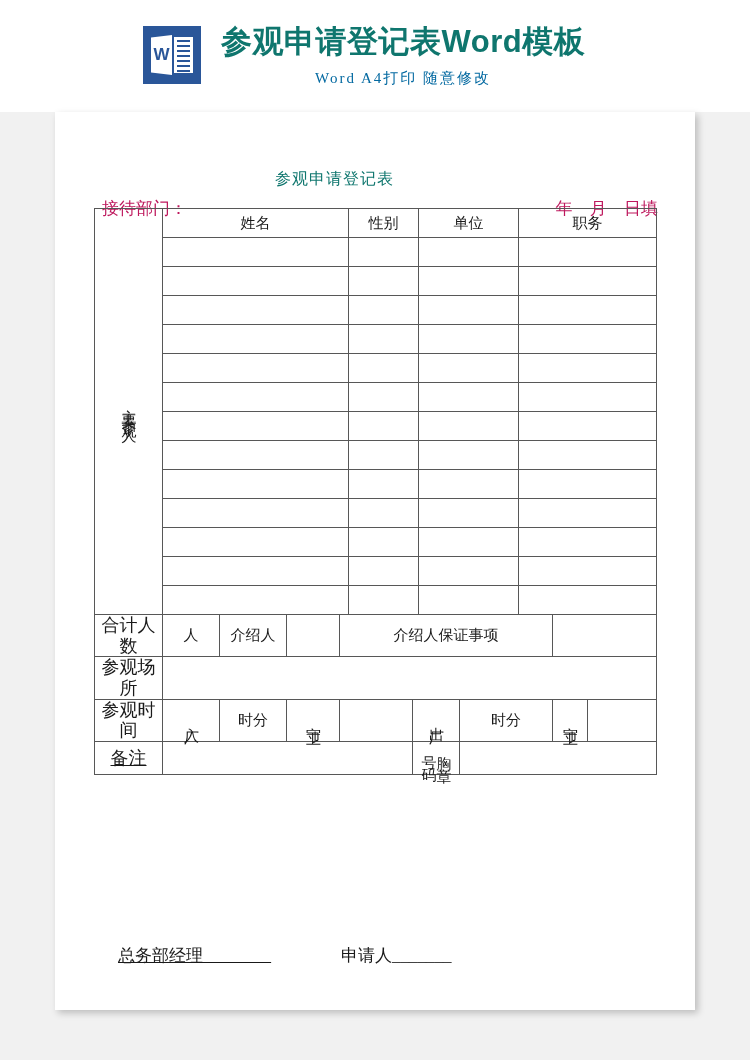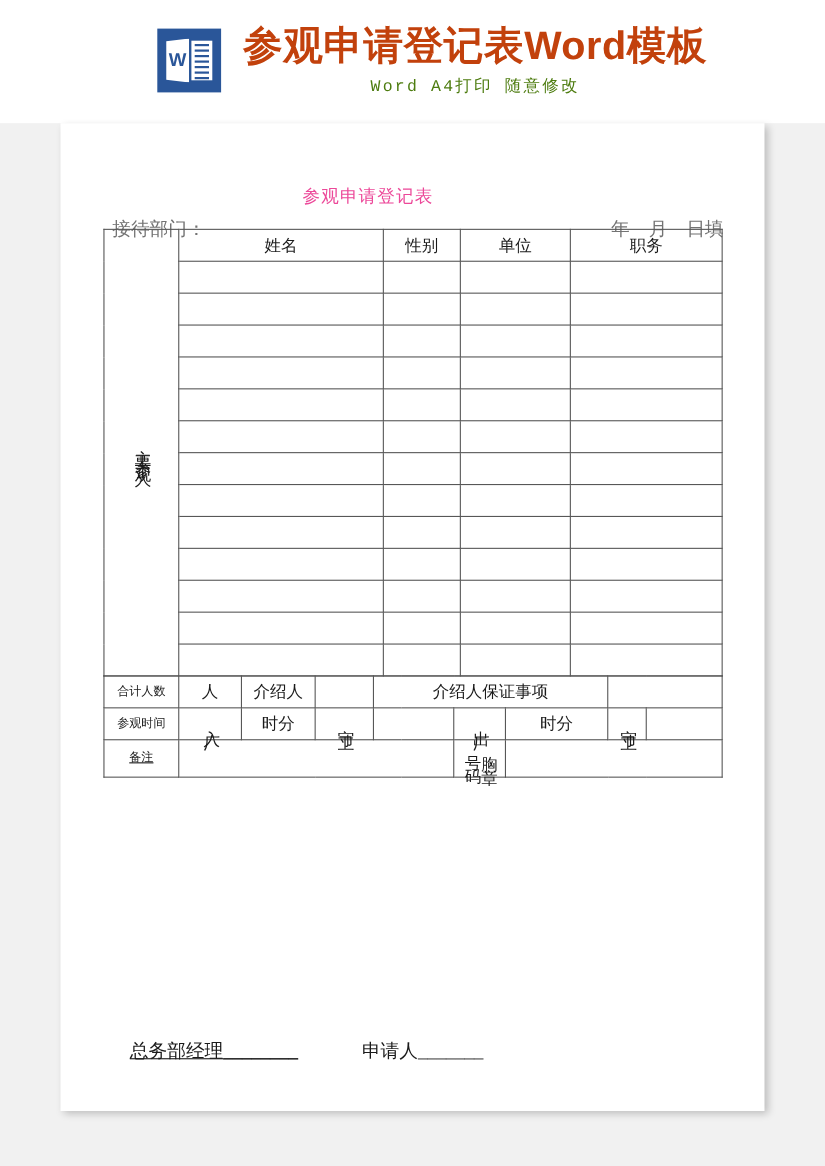--- a/index.html
+++ b/index.html
@@ -67,30 +67,30 @@
     height: 2px;
     background: #2a5699;
     margin: 3px 3px 0 3px;
   }
   .header-text {
     margin-left: 20px;
   }
   .header-title {
     font-family: "Liberation Sans", "DejaVu Sans", sans-serif;
     font-weight: bold;
-    font-size: 36px;
-    color: #c2410c;
+    font-size: 31px;
+    color: #0f766e;
     line-height: 36px;
     letter-spacing: 0.5px;
     white-space: nowrap;
   }
   .header-sub {
-    font-family: Liberation Mono, monospace;
+    font-family: Liberation Serif, serif;
     font-size: 15px;
-    color: #4d7c0f;
+    color: #0369a1;
     letter-spacing: 2px;
     text-align: center;
     margin-top: 9px;
     white-space: nowrap;
   }
 
   
   .backdrop {
     position: absolute;
     left: 0; top: 112px;
@@ -108,32 +108,32 @@
     box-shadow: 3px 3px 7px rgba(0,0,0,0.22);
   }
 
   
   .doc-title {
     position: absolute;
     left: 0; top: 57px;
     width: 559px;
     text-align: center;
     font-size: 16px;
-    color: #ec4899;
+    color: #0f766e;
     letter-spacing: 1px;
   }
   .meta-row {
     position: absolute;
     left: 47px;
     top: 85px;
     width: 556px;
     display: flex;
     justify-content: space-between;
     font-size: 17px;
-    color: #737373;
+    color: #be185d;
   }
   .meta-right span { margin-left: 13px; }
   .meta-right span:first-child { margin-left: 0; }
 
   
   table.form {
     position: absolute;
     left: 39px;
     top: 96px;
     width: 562px;
@@ -155,21 +155,21 @@
   .vtext {
     writing-mode: vertical-rl;
     text-orientation: upright;
     letter-spacing: 5px;
     line-height: 1;
     display: inline-block;
     font-size: 15px;
   }
   .twoline {
     line-height: 1.15;
-    font-size: 11px;
+    font-size: 18px;
   }
   td.hdr { font-size: 16px; }
   td.tall { height: 57px; }
   td.remarks { height: 112px; text-decoration: underline; }
   .vtext-wide {
     writing-mode: vertical-rl;
     text-orientation: upright;
     letter-spacing: 12px;
     line-height: 1;
     display: inline-block;
@@ -179,21 +179,21 @@
   
   .signrow {
     position: absolute;
     left: 47px;
     top: 832px;
     width: 520px;
     font-size: 17px;
     color: #1a1a1a;
   }
   .signrow .s1 { position: absolute; left: 16px; top: 0; white-space: nowrap; text-decoration: underline; }
-  .signrow .s2 { position: absolute; left: 227px; top: 0; white-space: nowrap; }
+  .signrow .s2 { position: absolute; left: 239px; top: 0; white-space: nowrap; }
   .ul { letter-spacing: 0; }
 </style>
 </head>
 <body>
 
 <div class="header">
   <div class="header-inner">
 
     <div class="word-icon">
       <div class="wi-page"></div>
@@ -355,20 +355,26 @@
           <div class="twoline">合计人数</div>
         </td>
         <td class="tall">人</td>
         <td class="tall">介绍人</td>
         <td class="tall" colspan="2"></td>
         <td class="tall" colspan="4">介绍人保证事项</td>
         <td class="tall" colspan="2"></td>
       </tr>
 
 
+      <tr>
+        <td class="tall vhead">
+          <div class="twoline">参观场所</div>
+        </td>
+        <td class="tall" colspan="10"></td>
+      </tr>
 
       <tr>
         <td class="tall vhead">
           <div class="twoline">参观时间</div>
         </td>
         <td class="tall">
           <span class="vtext">入厂</span>
         </td>
         <td class="tall">时分</td>
         <td class="tall" colspan="2">

